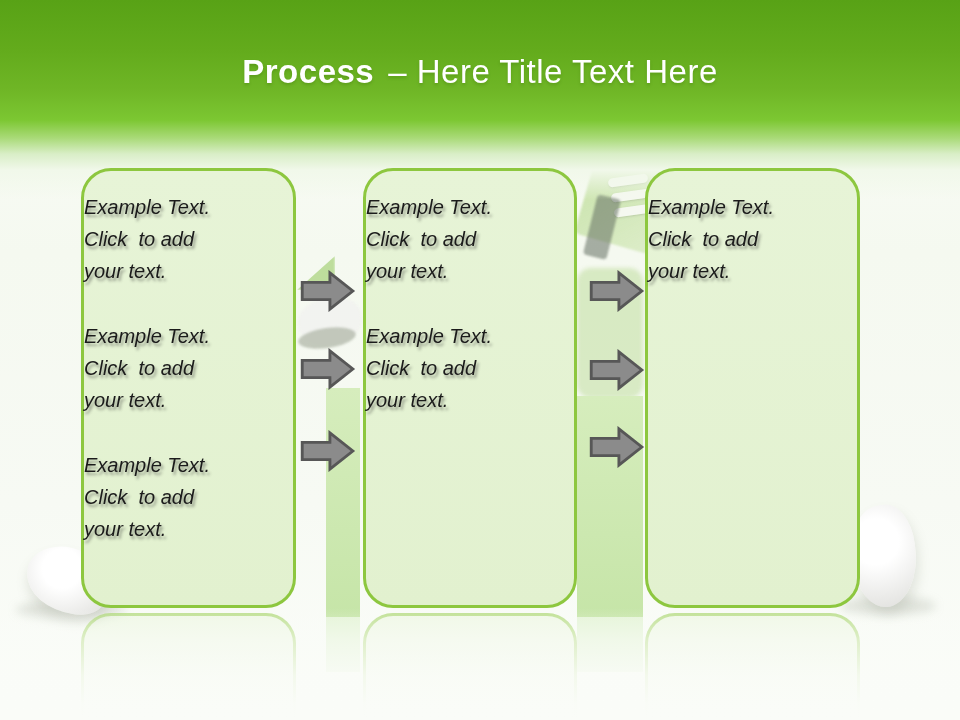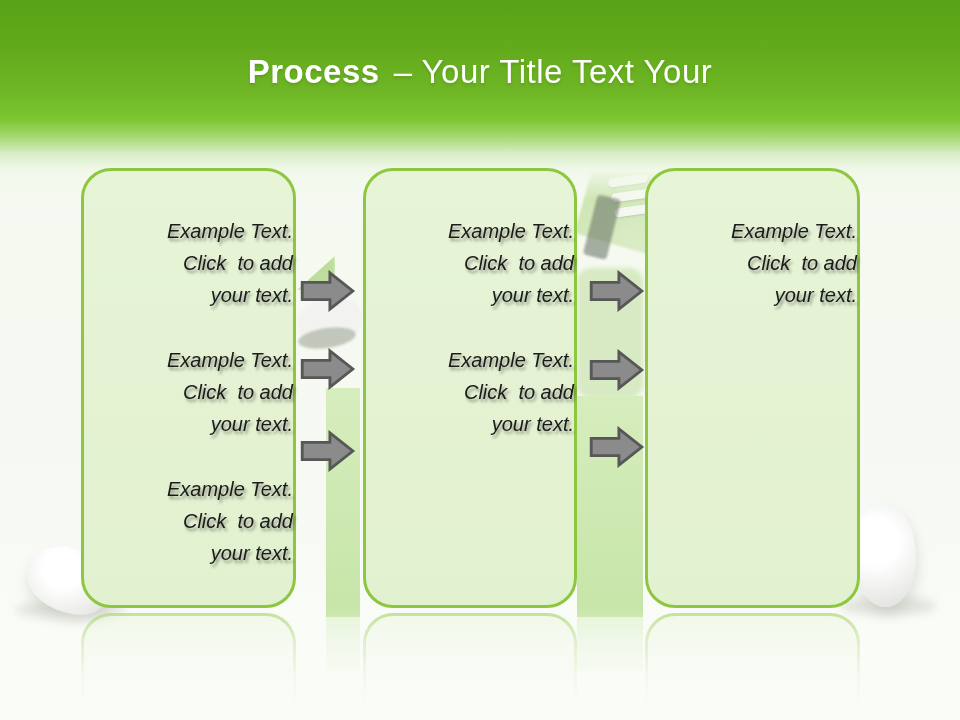--- a/index.html
+++ b/index.html
@@ -55,21 +55,21 @@
   .shoe-left{left:26px;top:548px;width:84px;height:64px;border-radius:55% 60% 45% 65%;transform:rotate(14deg);}
   .shoe-right{left:852px;top:505px;width:64px;height:102px;border-radius:55% 45% 60% 50%;transform:rotate(-7deg);}
   .shoe-shadow{position:absolute;background:rgba(140,150,130,.22);border-radius:50%;filter:blur(5px);}
   .shadow-left{left:16px;top:600px;width:110px;height:20px;}
   .shadow-right{left:840px;top:596px;width:96px;height:20px;}
   
   .box{
     position:absolute;top:168px;height:440px;box-sizing:border-box;
     border:3px solid #8dc73f;border-radius:30px;
     background:linear-gradient(to bottom,#e7f4d7,#e2f1cf);
-    padding-top:44px;text-align:right;
+    padding-top:20px;text-align:left;
   }
   .box1{left:81px;width:215px;}
   .box2{left:363px;width:214px;}
   .box3{left:645px;width:215px;}
   .para{
     font-size:20px;line-height:32px;font-style:italic;color:#1b1b1b;
     white-space:pre-wrap;margin:0 0 33px 0;
     text-shadow:2px 3px 3px rgba(40,40,40,.45);
     cursor:default;
   }
@@ -111,21 +111,21 @@
   <div class="fig leg-blob"></div>
   <div class="strip strip1"></div>
   <div class="strip strip2"></div>
   <div class="shoe-shadow shadow-left"></div>
   <div class="shoe-shadow shadow-right"></div>
   <div class="shoe shoe-left"></div>
   <div class="shoe shoe-right"></div>
 
   <div class="header"></div>
   <div class="title">
-    <span class="bold">Process</span><span class="rest">– Your Title Text Your</span>
+    <span class="bold">Process</span><span class="rest">– Here Title Text Here</span>
   </div>
 
   <div class="box box1">
     <div class="para">Example Text.
 Click  to add
 your text.</div>
     <div class="para">Example Text.
 Click  to add
 your text.</div>
     <div class="para">Example Text.

